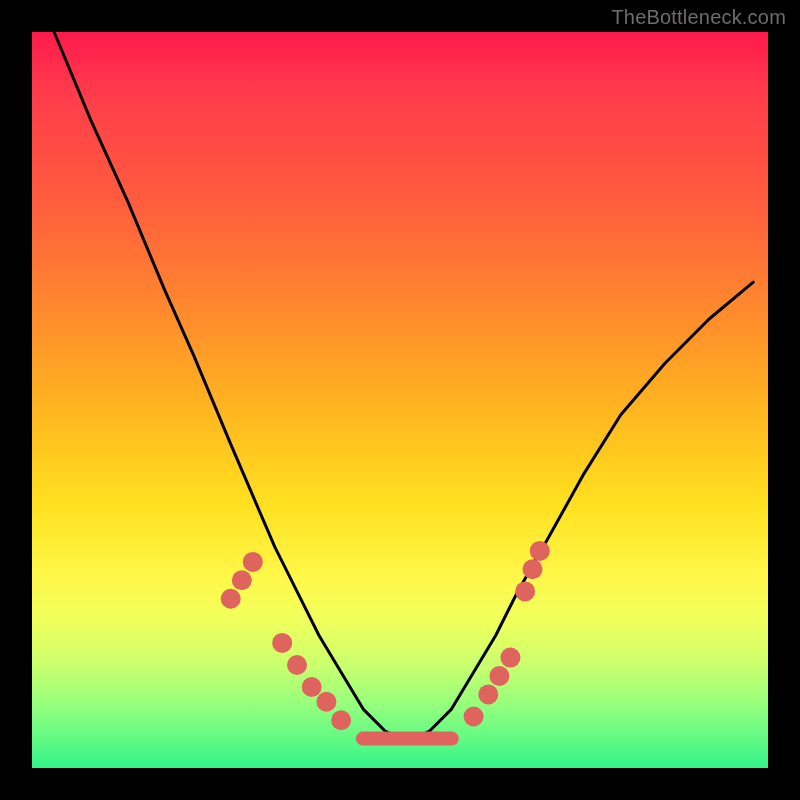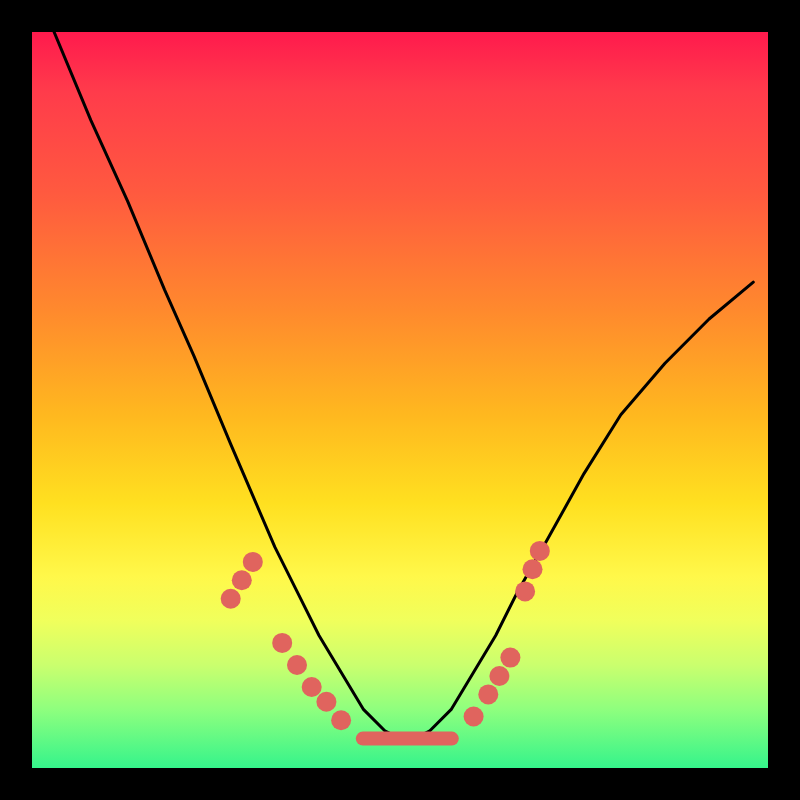--- a/index.html
+++ b/index.html
@@ -56,20 +56,21 @@
     top: 0;
     left: 0;
     width: 736px;
     height: 736px;
   }
 </style>
 </head>
 <body>
 
 <div class="frame">
+  <div class="watermark">TheBottleneck.com</div>
 
   <div class="plot">
     <svg class="curve" viewBox="0 0 736 736" preserveAspectRatio="none">
       <path id="curve-path" fill="none" stroke="#000000" stroke-width="3" stroke-linecap="round" stroke-linejoin="round" d="M22.1 0.0 L58.9 88.3 L95.7 169.3 L132.5 257.6 L161.9 323.8 L198.7 412.2 L220.8 463.7 L242.9 515.2 L265.0 559.4 L287.0 603.5 L309.1 640.3 L331.2 677.1 L353.3 699.2 L368.0 706.6 L382.7 706.6 L397.4 699.2 L419.5 677.1 L441.6 640.3 L463.7 603.5 L485.8 559.4 L515.2 507.8 L552.0 441.6 L588.8 382.7 L633.0 331.2 L677.1 287.0 L721.3 250.2"></path>
       <g id="markers">
           <circle cx="198.7" cy="566.7" r="10" fill="#e0645e"></circle>
           <circle cx="209.8" cy="548.3" r="10" fill="#e0645e"></circle>
           <circle cx="220.8" cy="529.9" r="10" fill="#e0645e"></circle>
           <circle cx="250.2" cy="610.9" r="10" fill="#e0645e"></circle>
           <circle cx="265.0" cy="633.0" r="10" fill="#e0645e"></circle>

